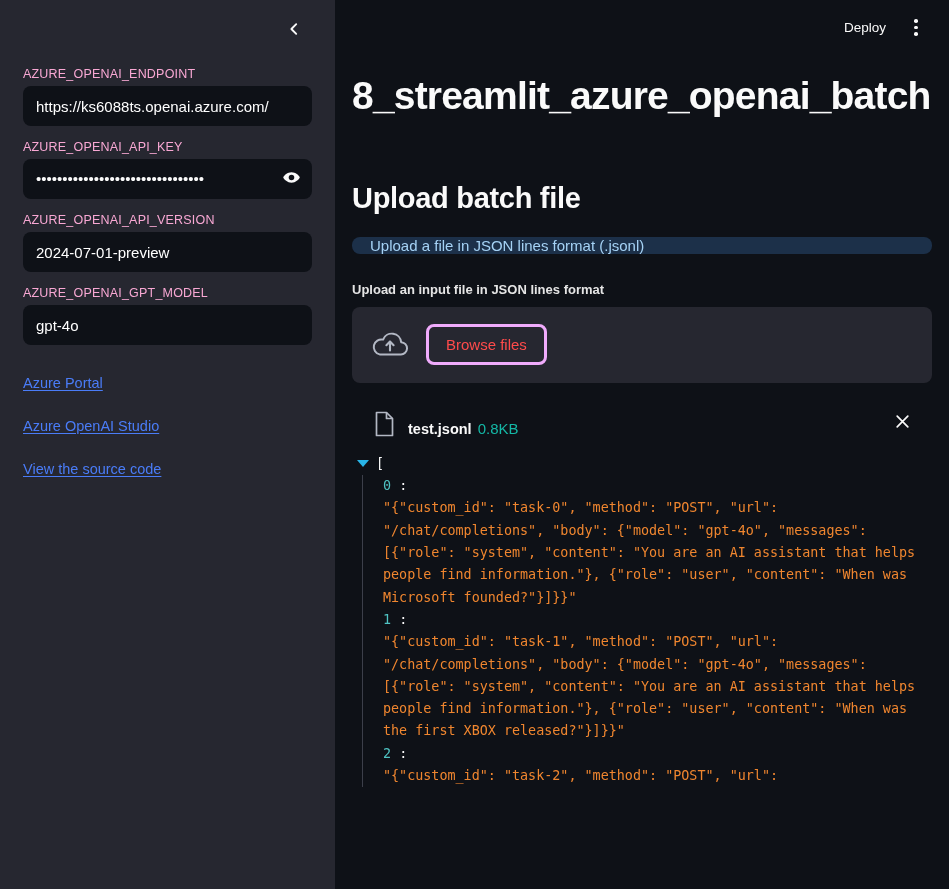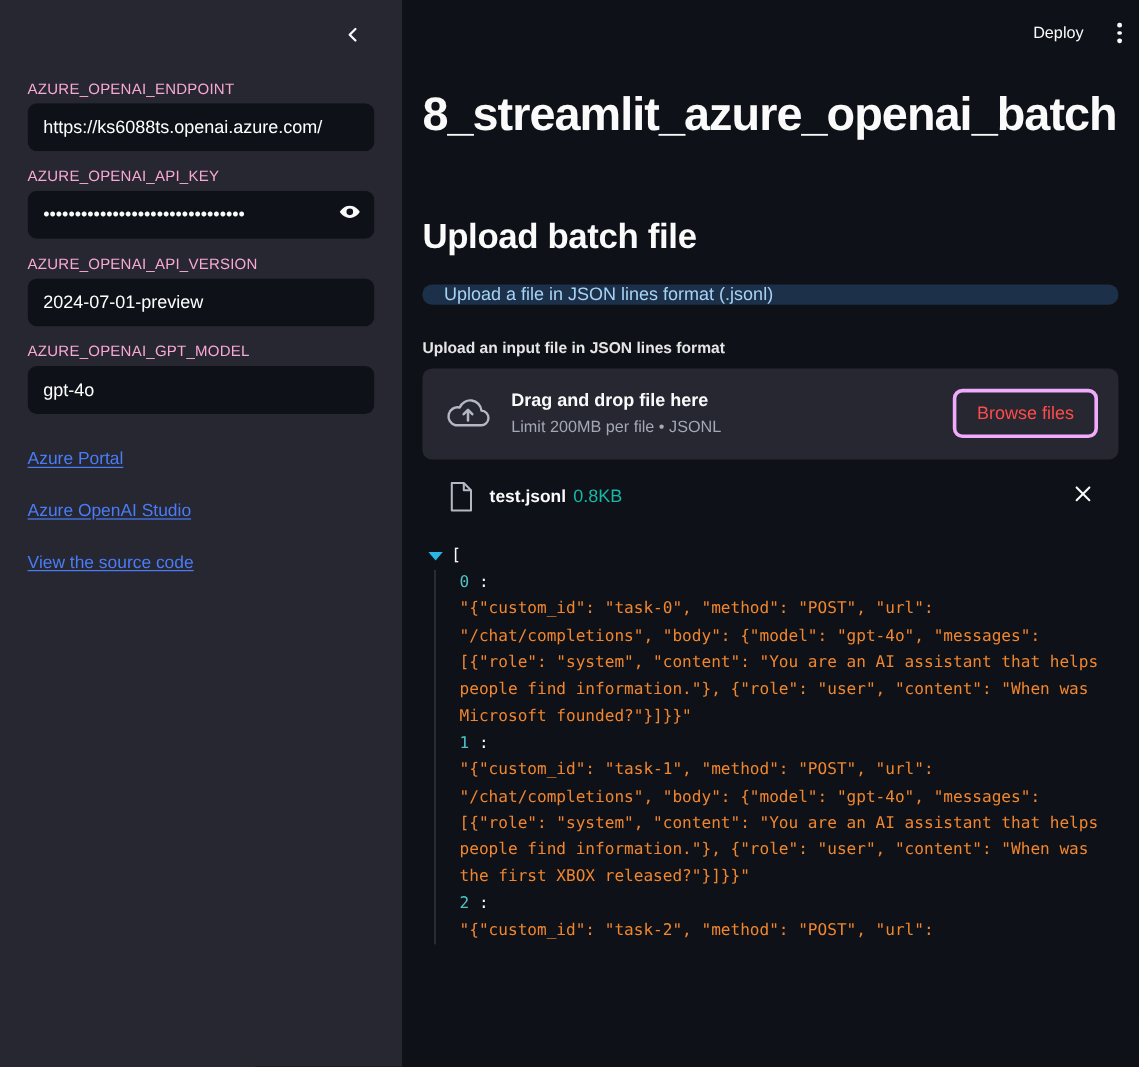--- a/index.html
+++ b/index.html
@@ -95,20 +95,21 @@
   .main {
     flex: 1 1 auto;
     height: 889px;
     background: #0e1117;
     position: relative;
     overflow: hidden;
   }
   .main-header {
     height: 55px;
     display: flex; align-items: center; justify-content: flex-end;
+    padding-right: 17px;
     gap: 4px;
   }
   .deploy-btn {
     color: #fafafa;
     font-size: 13.5px;
     padding: 6px 10px;
     border-radius: 6px;
     cursor: pointer;
   }
   .kebab-btn {
@@ -173,21 +174,21 @@
     color: #ff4b4b;
     background: transparent;
     border-radius: 8px;
     padding: 9px 17px;
     font-size: 15px;
     font-family: "Liberation Sans", sans-serif;
     cursor: pointer;
   }
 
   .file-row {
-    display: flex; align-items: center;
+    display: flex; align-items: flex-end;
     height: 46px;
     padding: 0 17px 0 22px;
     gap: 13px;
     margin-top: 8px;
   }
   .file-icon { flex: 0 0 auto; display: flex; align-items: center; }
   .file-name { color: #fafafa; font-size: 14.5px; font-weight: bold; }
   .file-size { color: #14b8a6; font-size: 15px; margin-left: 6px; }
   .file-meta { flex: 1 1 auto; display: flex; align-items: baseline; }
   .file-close {
@@ -307,24 +308,20 @@
       <div class="upload-caption">Upload an input file in JSON lines format</div>
 
       <div class="dropzone">
         <div class="dz-icon">
           <svg width="40" height="32" viewBox="0 0 40 32">
             <path d="M31.2 13.2a9.4 9.4 0 0 0-18.1-2.6A7.4 7.4 0 0 0 9.6 25.4h21.1a6.1 6.1 0 0 0 .5-12.2z" fill="none" stroke="#b3b8c4" stroke-width="2" stroke-linejoin="round"></path>
             <path d="M20 21.5V12.8" fill="none" stroke="#b3b8c4" stroke-width="2.1" stroke-linecap="round"></path>
             <path d="M16.4 16.2 20 12.5l3.6 3.7" fill="none" stroke="#b3b8c4" stroke-width="2.1" stroke-linecap="round" stroke-linejoin="round"></path>
           </svg>
         </div>
-        <div class="dz-text">
-          <div class="dz-title">Drag and drop file here</div>
-          <div class="dz-sub">Limit 200MB per file • JSONL</div>
-        </div>
         <button class="browse-btn">Browse files</button>
       </div>
 
       <div class="file-row">
         <div class="file-icon">
           <svg width="21" height="26" viewBox="0 0 21 26">
             <path d="M2.5 1.5h10l6 6v17h-16z" fill="none" stroke="#b3b8c4" stroke-width="1.7" stroke-linejoin="round"></path>
             <path d="M12.5 1.5v6h6" fill="none" stroke="#b3b8c4" stroke-width="1.7" stroke-linejoin="round"></path>
           </svg>
         </div>

